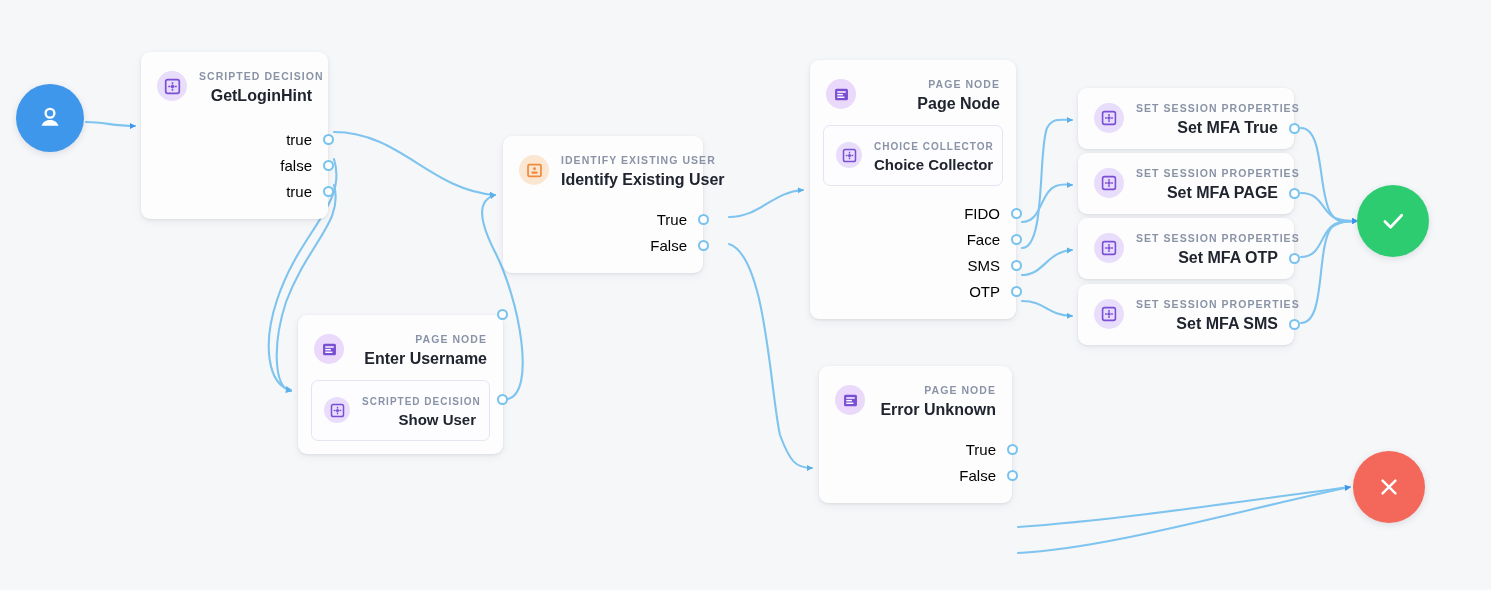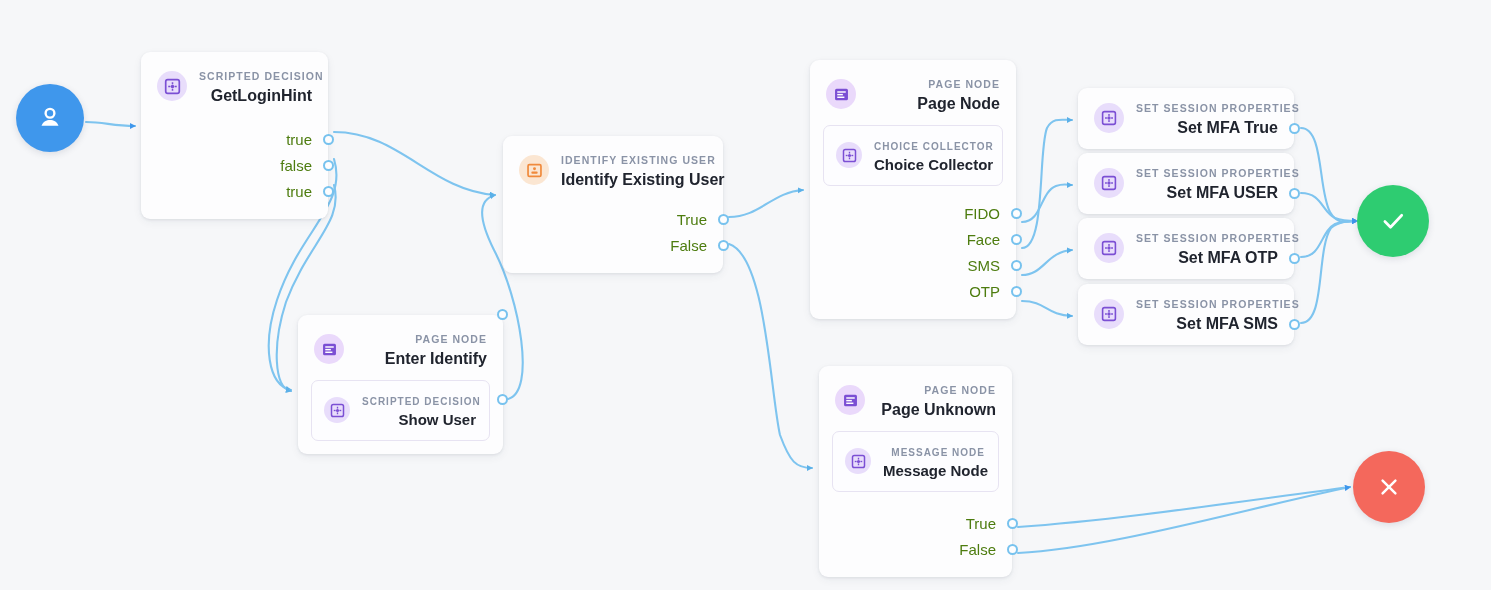--- a/index.html
+++ b/index.html
@@ -68,21 +68,21 @@
   .sub .title { font-size: 15px; }
   .ports {
     padding: 2px 16px 14px 16px;
   }
   .port {
     display: flex; align-items: center; justify-content: flex-end;
     height: 26px;
     position: relative;
   }
   .port-label {
-    font-size: 15px; color: #4d7c0f; line-height: 1;
+    font-size: 15px; color: #000000; line-height: 1;
   }
   .port-dot {
     position: absolute; right: -22px;
     width: 11px; height: 11px; border-radius: 50%;
     background: #fdfdfe;
     border: 2px solid #77c2ee;
     box-sizing: border-box;
   }
   .endpoint {
     position: absolute; border-radius: 50%;
@@ -178,21 +178,21 @@
         <span class="port-label">false</span>
         <span class="port-dot"></span>
       </div>
       <div class="port">
         <span class="port-label">true</span>
         <span class="port-dot"></span>
       </div>
     </div>
   </div>
 
-  <div class="node" style="left:503px; top:136px; width:220px;">
+  <div class="node" style="left:503px; top:136px; width:200px;">
     <div class="node-head">
       <span class="ico orange">
         <svg width="17" height="17" viewBox="0 0 20 20">
           <rect x="2.4" y="3" width="15.2" height="14" rx="1.6" fill="none" stroke="#f08a3c" stroke-width="2"></rect>
           <circle cx="10" cy="8" r="1.7" fill="#f08a3c"></circle>
           <rect x="6.3" y="11.3" width="7.4" height="2.5" rx="1.1" fill="#f08a3c"></rect>
         </svg>
       </span>
       <span class="head-txt">
         <span class="kicker">IDENTIFY EXISTING USER</span>
@@ -216,21 +216,21 @@
       <span class="ico purple-lite">
         <svg width="17" height="17" viewBox="0 0 20 20">
           <rect x="2.4" y="3.2" width="15.2" height="13.6" rx="1.8" fill="#7b4fd4"></rect>
           <rect x="5" y="6.2" width="10" height="1.7" fill="#ffffff"></rect>
           <rect x="5" y="9.3" width="6.6" height="1.7" fill="#ffffff"></rect>
           <rect x="5" y="12.4" width="8.4" height="1.7" fill="#ffffff"></rect>
         </svg>
       </span>
       <span class="head-txt">
         <span class="kicker">PAGE NODE</span>
-        <span class="title" style="display:block">Enter Identify</span>
+        <span class="title" style="display:block">Enter Username</span>
       </span>
     </div>
     <div class="sub">
       <div class="node-head">
         <span class="ico purple" style="width:26px;height:26px;flex:0 0 26px;">
           <svg width="15" height="15" viewBox="0 0 20 20">
             <rect x="2" y="2" width="16" height="16" rx="2.4" fill="none" stroke="#7b4fd4" stroke-width="2"></rect>
             <circle cx="10" cy="10" r="2.1" fill="#7b4fd4"></circle>
             <rect x="9.1" y="5" width="1.8" height="2.4" fill="#7b4fd4"></rect>
             <rect x="9.1" y="12.6" width="1.8" height="2.4" fill="#7b4fd4"></rect>
@@ -306,40 +306,22 @@
       <span class="ico purple-lite">
         <svg width="17" height="17" viewBox="0 0 20 20">
           <rect x="2.4" y="3.2" width="15.2" height="13.6" rx="1.8" fill="#7b4fd4"></rect>
           <rect x="5" y="6.2" width="10" height="1.7" fill="#ffffff"></rect>
           <rect x="5" y="9.3" width="6.6" height="1.7" fill="#ffffff"></rect>
           <rect x="5" y="12.4" width="8.4" height="1.7" fill="#ffffff"></rect>
         </svg>
       </span>
       <span class="head-txt">
         <span class="kicker">PAGE NODE</span>
-        <span class="title" style="display:block">Page Unknown</span>
-      </span>
-    </div>
-    <div class="sub">
-      <div class="node-head">
-        <span class="ico purple" style="width:26px;height:26px;flex:0 0 26px;">
-          <svg width="15" height="15" viewBox="0 0 20 20">
-            <rect x="2" y="2" width="16" height="16" rx="2.4" fill="none" stroke="#7b4fd4" stroke-width="2"></rect>
-            <circle cx="10" cy="10" r="2.1" fill="#7b4fd4"></circle>
-            <rect x="9.1" y="5" width="1.8" height="2.4" fill="#7b4fd4"></rect>
-            <rect x="9.1" y="12.6" width="1.8" height="2.4" fill="#7b4fd4"></rect>
-            <rect x="5" y="9.1" width="2.4" height="1.8" fill="#7b4fd4"></rect>
-            <rect x="12.6" y="9.1" width="2.4" height="1.8" fill="#7b4fd4"></rect>
-          </svg>
-        </span>
-        <span class="head-txt">
-          <span class="kicker">MESSAGE NODE</span>
-          <span class="title" style="display:block">Message Node</span>
-        </span>
-      </div>
+        <span class="title" style="display:block">Error Unknown</span>
+      </span>
     </div>
     <div class="ports" style="padding-top:6px;">
       <div class="port">
         <span class="port-label">True</span>
         <span class="port-dot"></span>
       </div>
       <div class="port">
         <span class="port-label">False</span>
         <span class="port-dot"></span>
       </div>
@@ -373,21 +355,21 @@
           <rect x="2" y="2" width="16" height="16" rx="2.4" fill="none" stroke="#7b4fd4" stroke-width="2"></rect>
           <circle cx="10" cy="10" r="2.1" fill="#7b4fd4"></circle>
           <rect x="9.1" y="5" width="1.8" height="2.4" fill="#7b4fd4"></rect>
           <rect x="9.1" y="12.6" width="1.8" height="2.4" fill="#7b4fd4"></rect>
           <rect x="5" y="9.1" width="2.4" height="1.8" fill="#7b4fd4"></rect>
           <rect x="12.6" y="9.1" width="2.4" height="1.8" fill="#7b4fd4"></rect>
         </svg>
       </span>
       <span class="head-txt">
         <span class="kicker">SET SESSION PROPERTIES</span>
-        <span class="title" style="display:block">Set MFA USER</span>
+        <span class="title" style="display:block">Set MFA PAGE</span>
       </span>
     </div>
     <span class="port-dot" style="top:35px; right:-6px;"></span>
   </div>
 
   <div class="node" style="left:1078px; top:218px; width:216px;">
     <div class="node-head" style="padding:10px 16px;">
       <span class="ico purple">
         <svg width="16" height="16" viewBox="0 0 20 20">
           <rect x="2" y="2" width="16" height="16" rx="2.4" fill="none" stroke="#7b4fd4" stroke-width="2"></rect>

